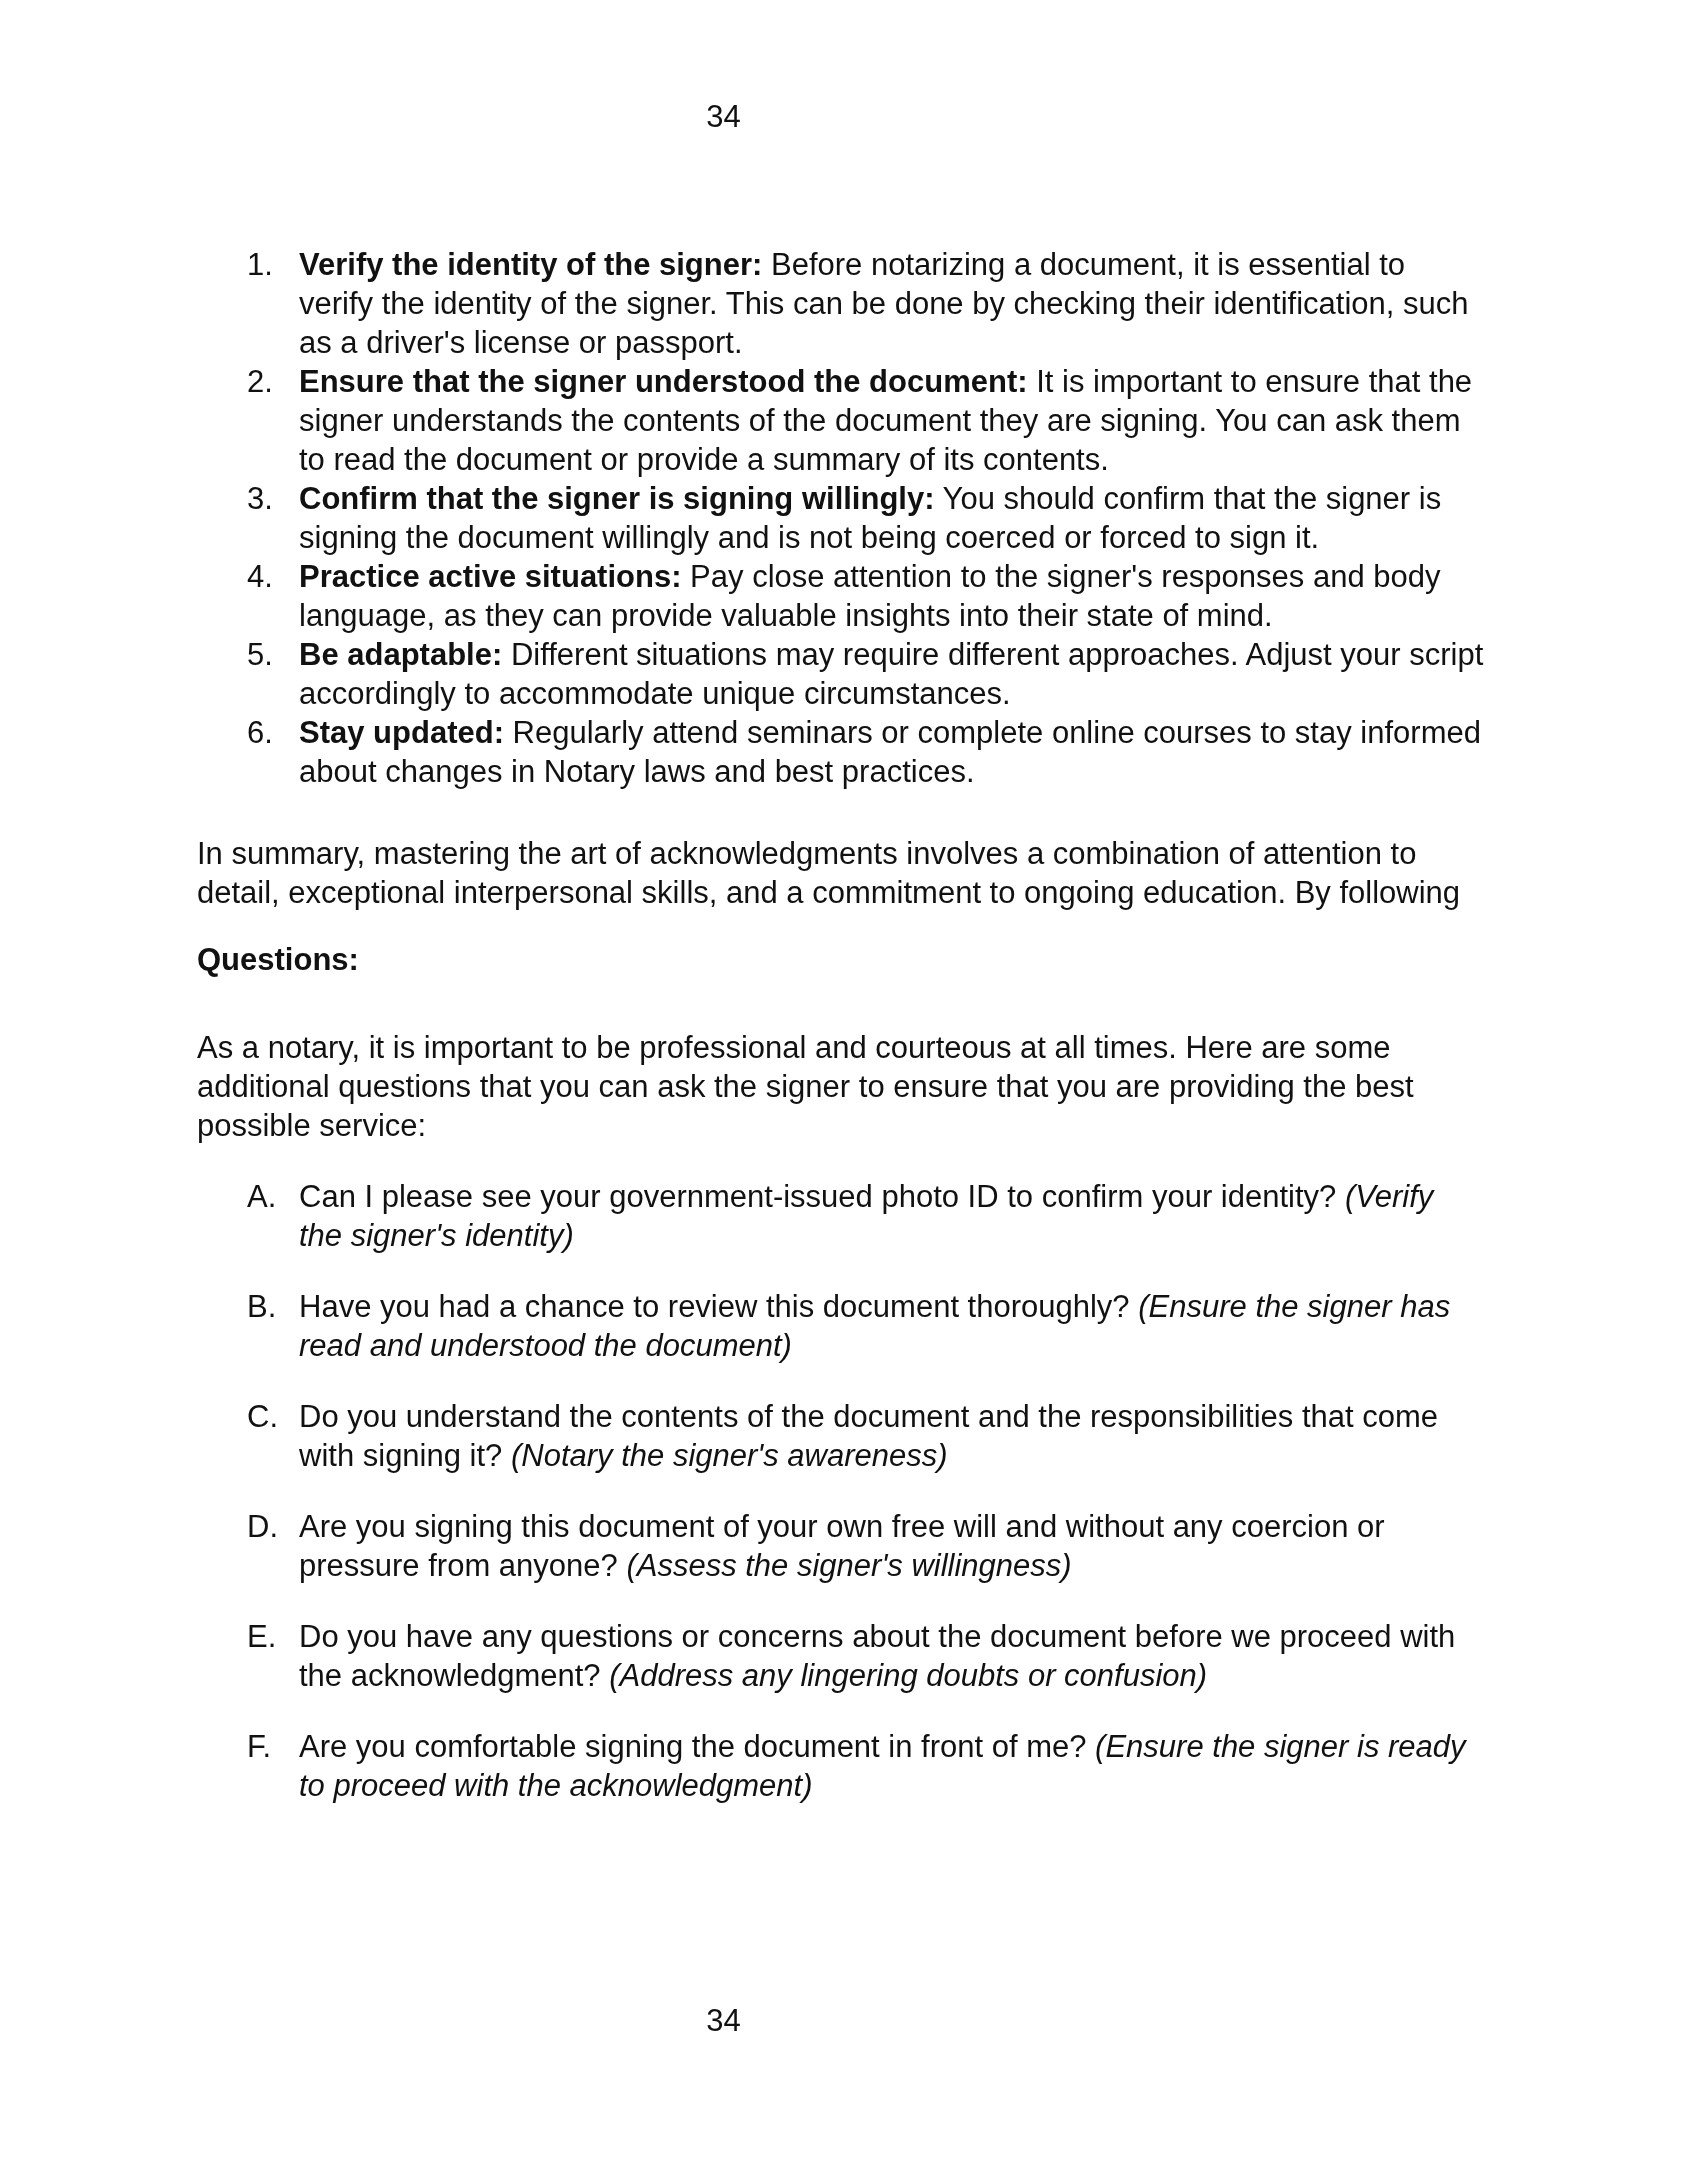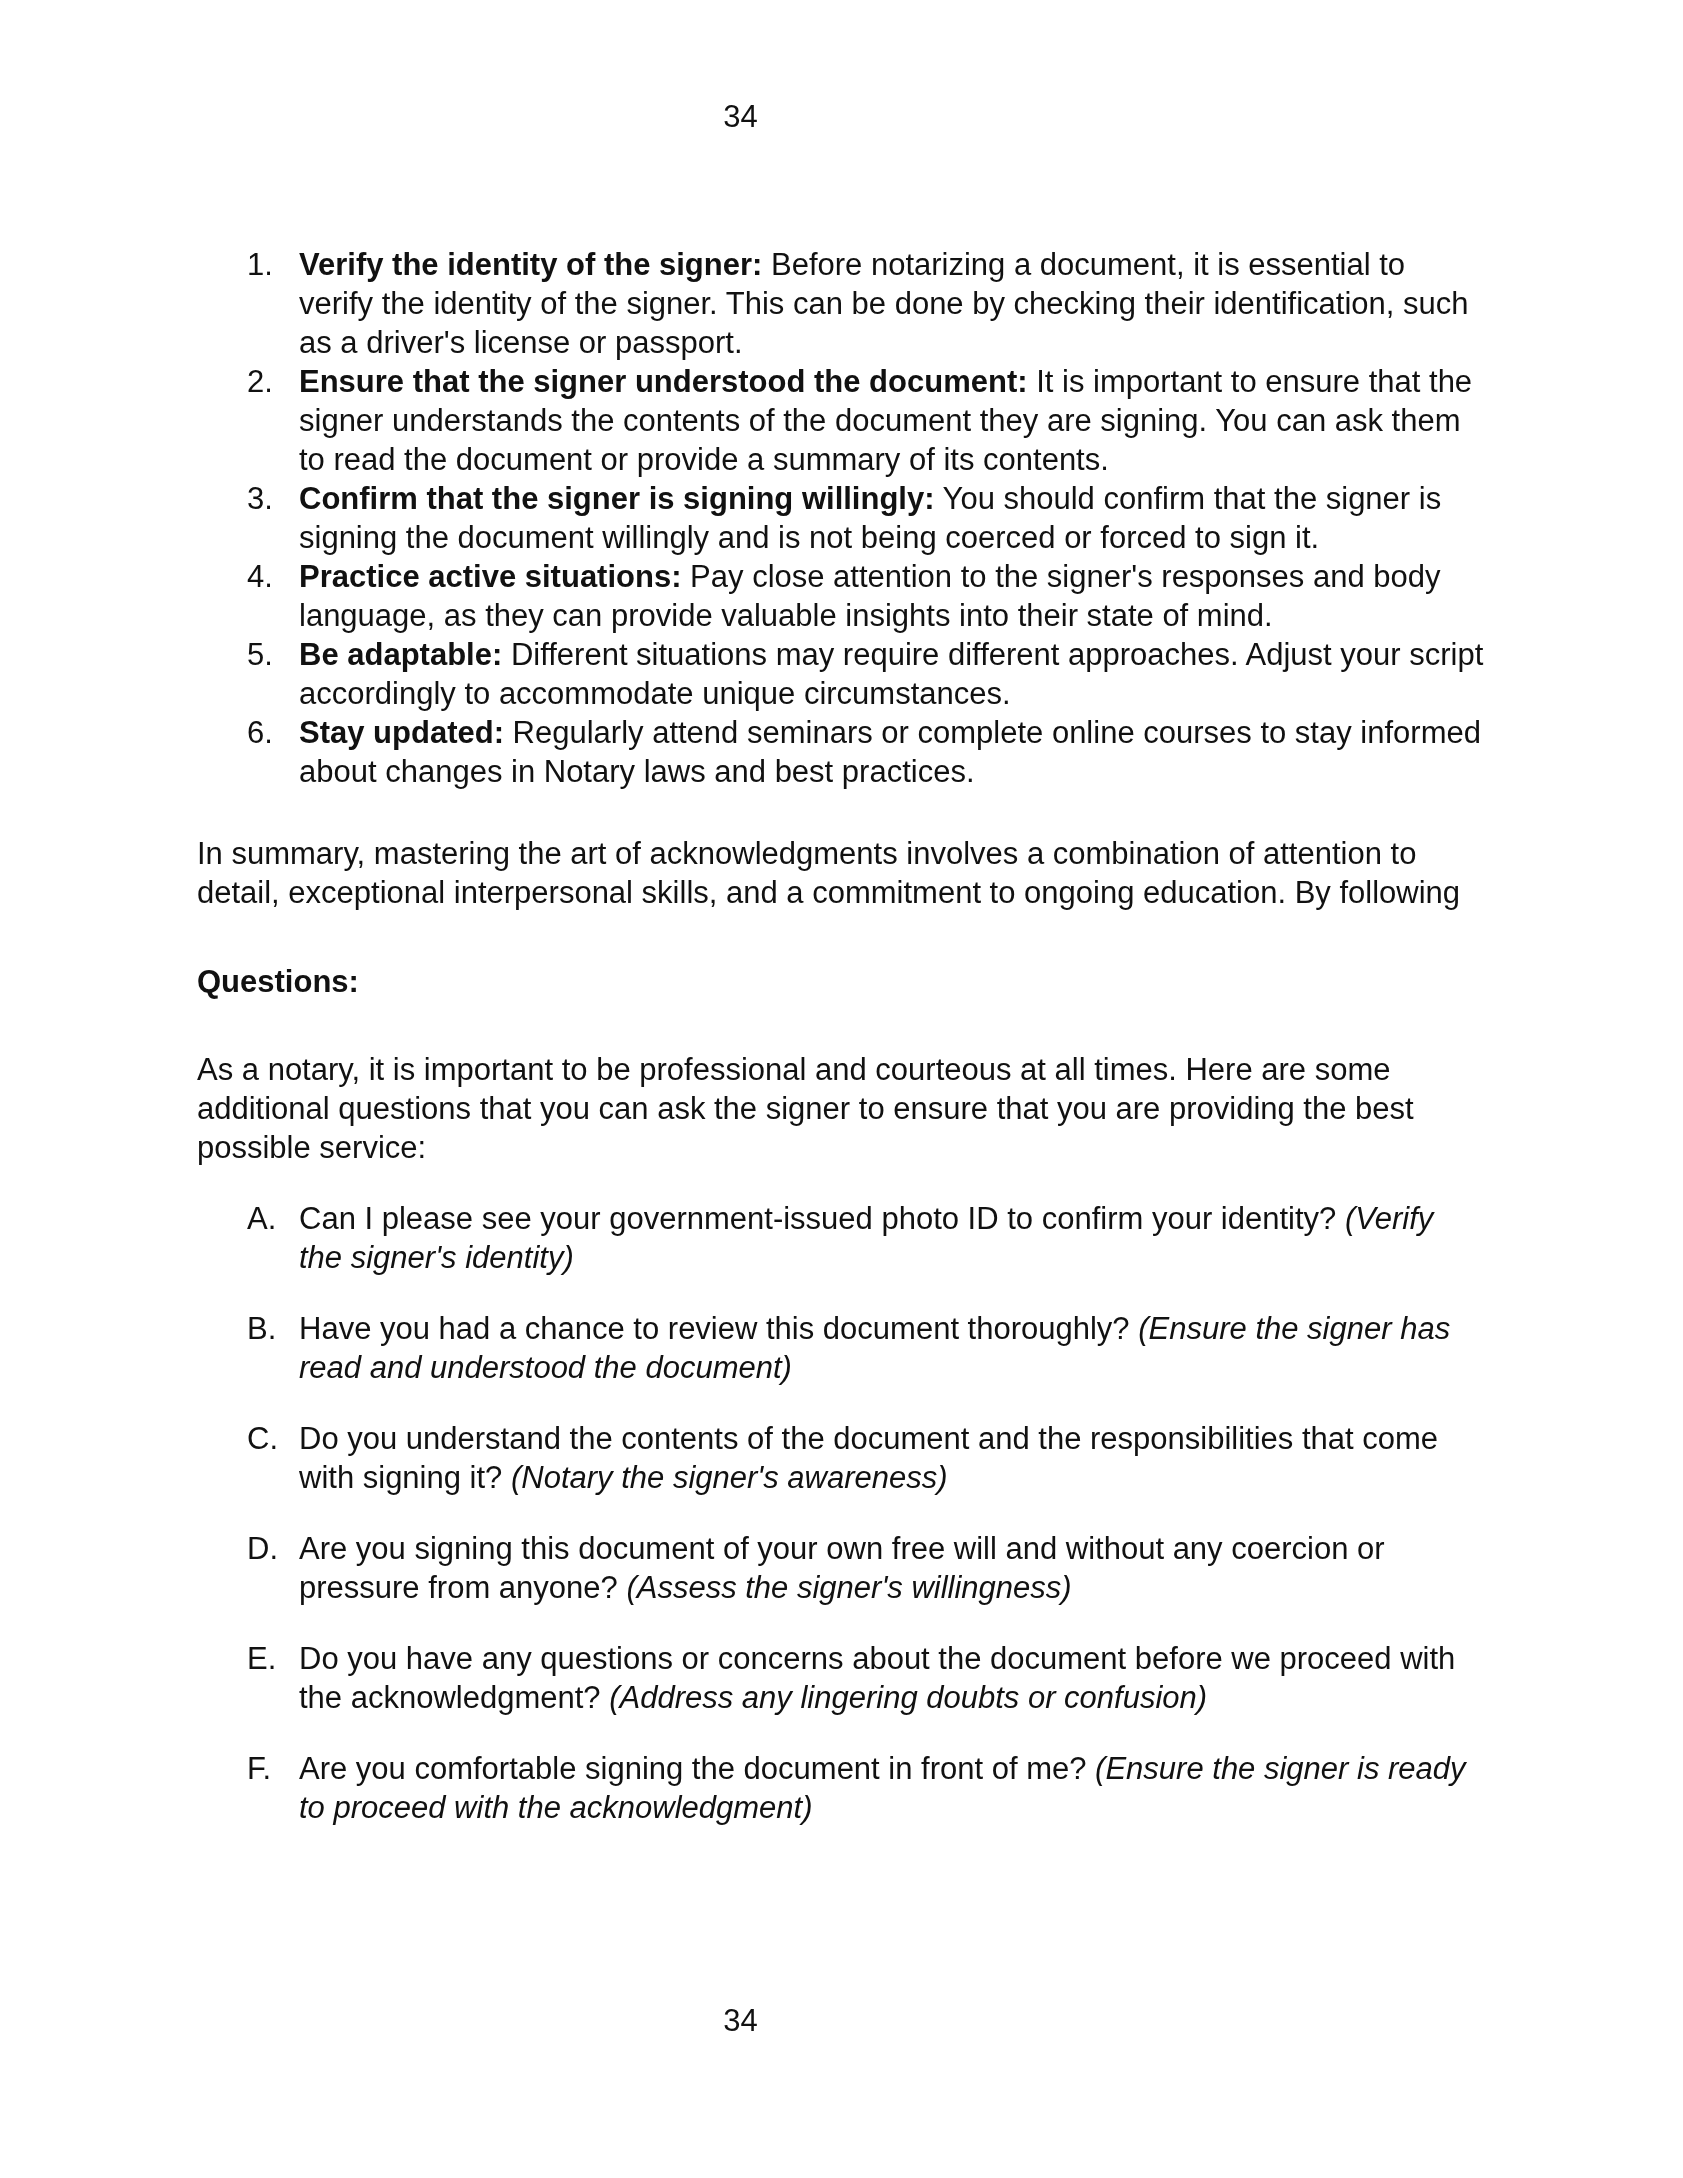--- a/index.html
+++ b/index.html
@@ -1,28 +1,28 @@
 <!DOCTYPE html>
 <html><head>
 <meta charset="utf-8">
 <style>
   html, body { margin: 0; padding: 0; background: #ffffff; }
   body { width: 1683px; height: 2178px; position: relative; overflow: hidden;
          font-family: "Liberation Sans", sans-serif; color: #111111; }
-  .page-num { position: absolute; left: 17px; width: 1447px; text-align: center; font-size: 31px; }
+  .page-num { position: absolute; left: 0; width: 1447px; text-align: center; font-size: 31px; }
   .top { top: 99px; }
   .bottom { top: 2003px; }
   .content { position: absolute; left: 197px; width: 1287px; top: 198px; font-size: 31px; line-height: 39px; }
   .heading { font-weight: bold; margin: 0; }
   .olist { margin: 47px 0 0 0; padding: 0; list-style: none; }
   .olist li { position: relative; padding-left: 102px; margin: 0; }
   .marker { position: absolute; left: 50px; top: 0; }
   .b { font-weight: bold; }
   .para { margin: 43px 0 0 0; }
-  .qhead { margin-top: 50px; }
+  .qhead { margin-top: 28px; }
   .intro { margin-top: 49px; }
   .qlist { margin: 32px 0 0 0; padding: 0; list-style: none; }
   .qlist li { position: relative; padding-left: 102px; margin: 0 0 32px 0; }
   .i { font-style: italic; }
 </style>
 </head>
 <body>
 
 <div class="page-num top">34</div>
 

